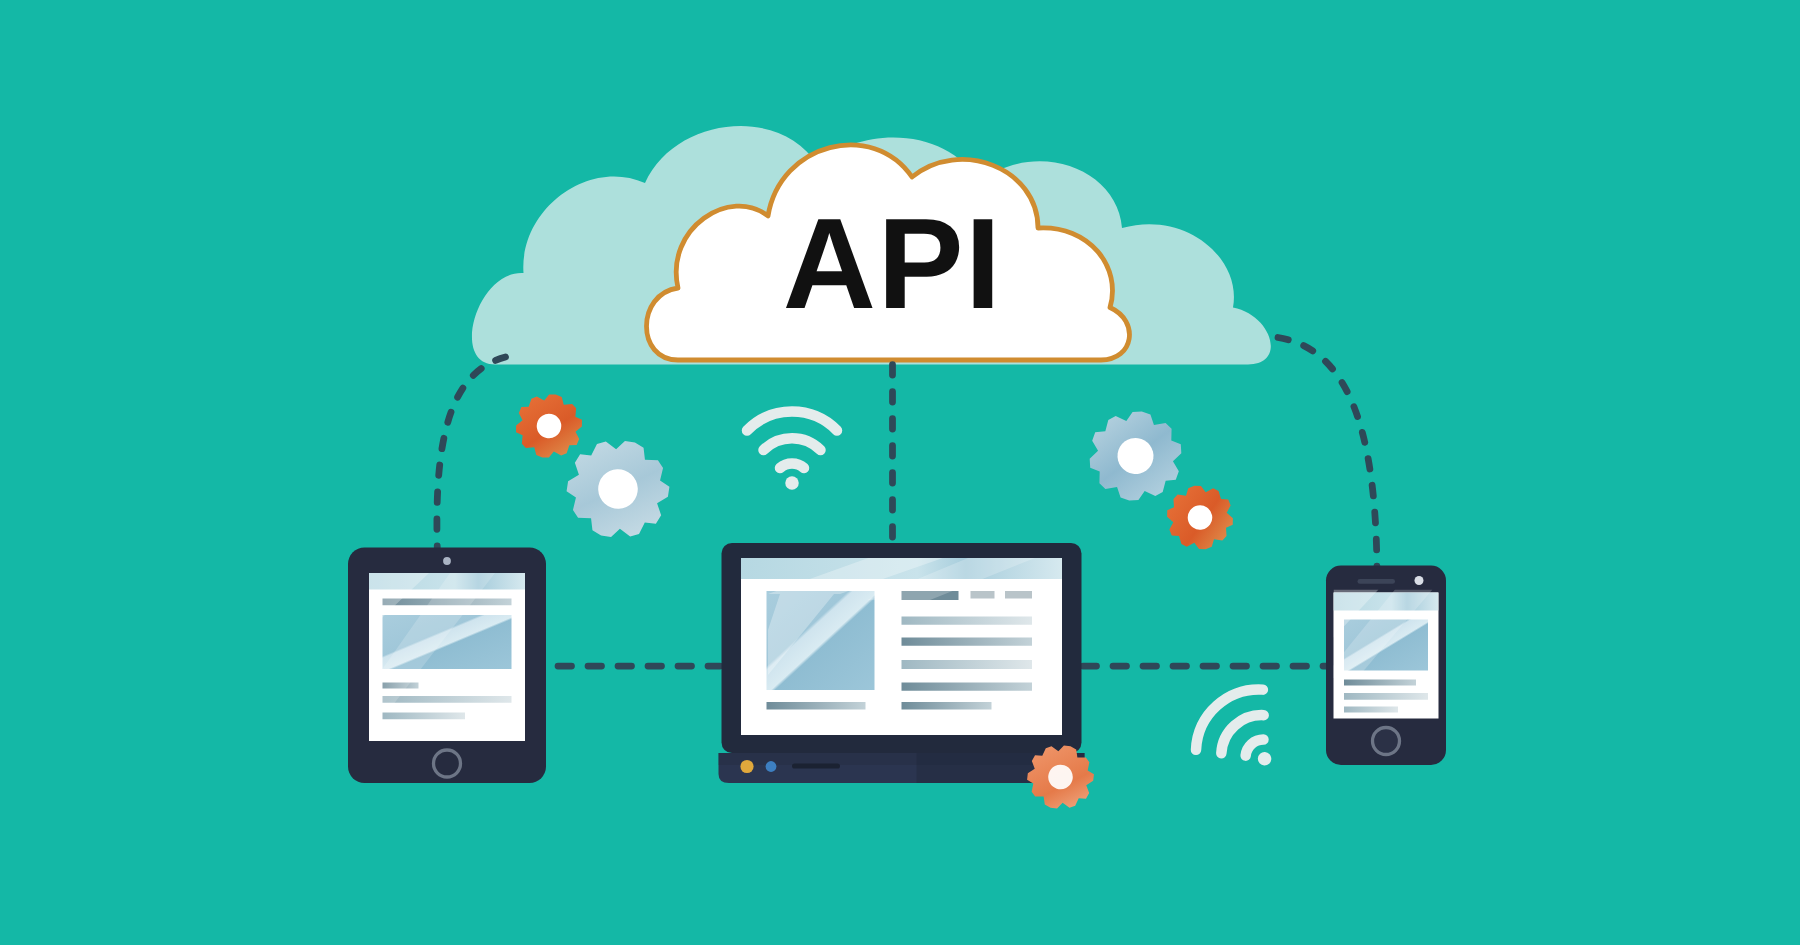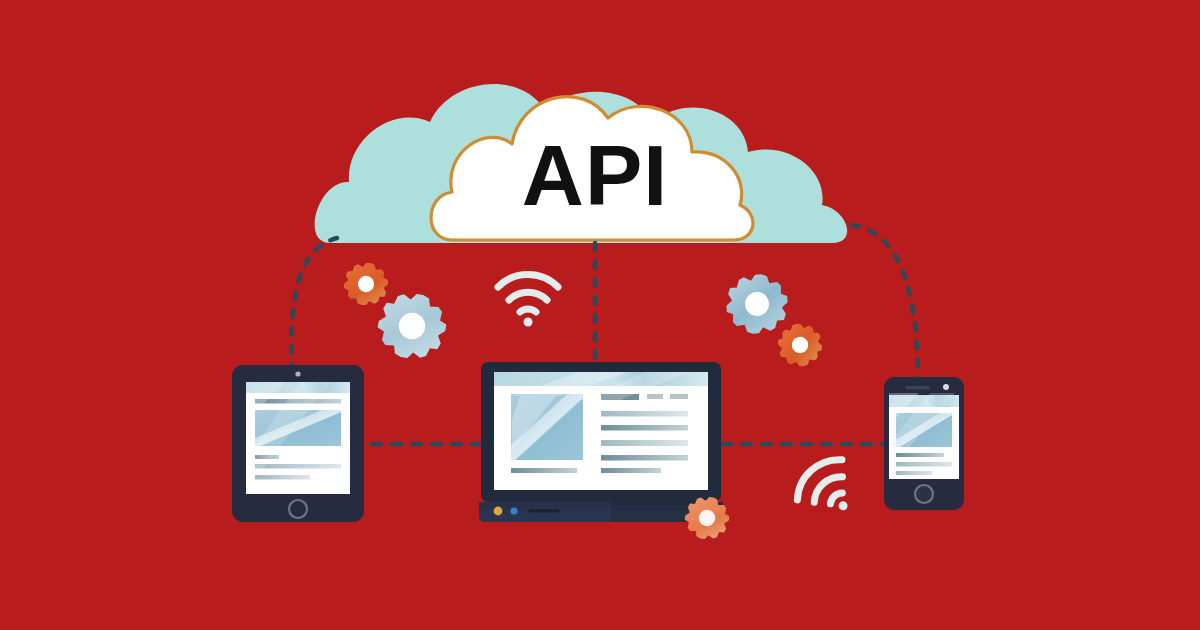--- a/index.html
+++ b/index.html
@@ -10,21 +10,21 @@
   body {
     width: 1200px;
     height: 630px;
     font-family: "Liberation Sans", sans-serif;
     overflow: hidden;
   }
   #illustration {
     position: relative;
     width: 1200px;
     height: 630px;
-    background: #b91c1c;
+    background: #14b8a6;
   }
   #scene {
     display: block;
     width: 1200px;
     height: 630px;
   }
   .api-label {
     font-family: "Liberation Sans", sans-serif;
     font-weight: 700;
     font-size: 86px;

